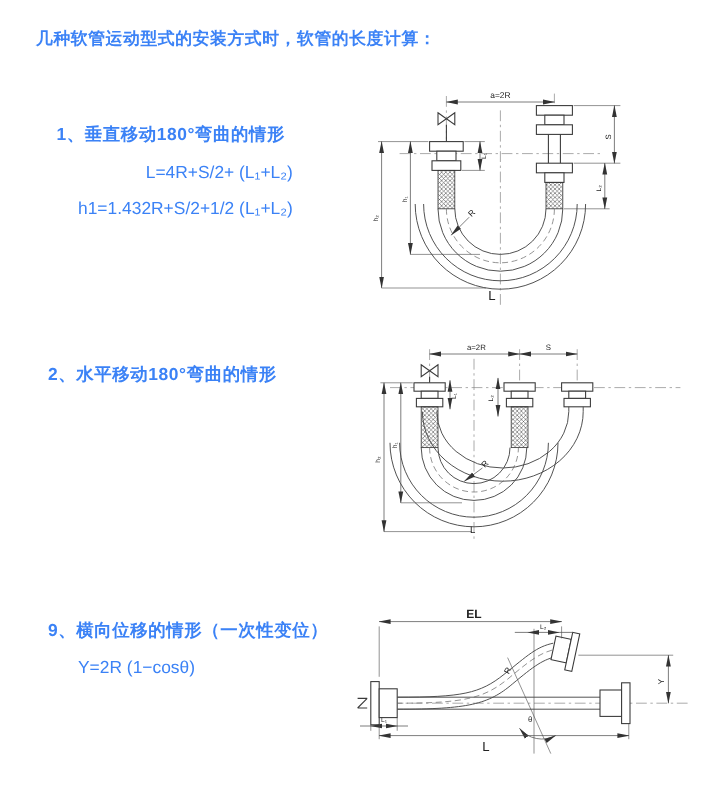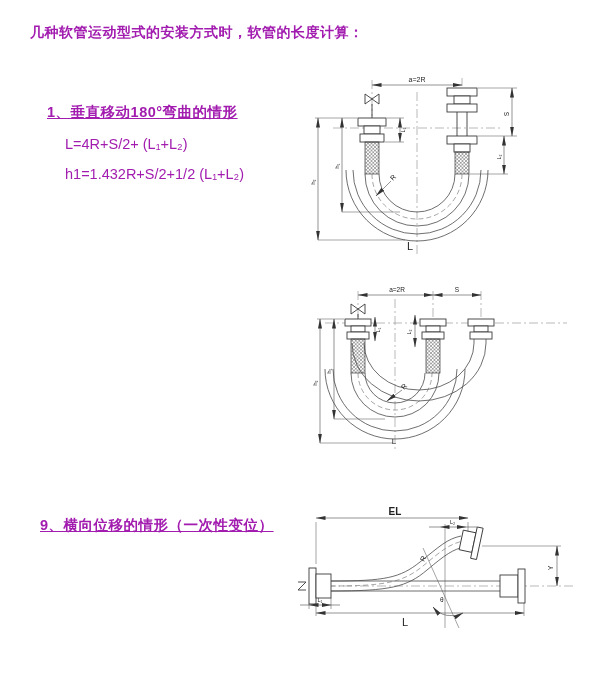--- a/index.html
+++ b/index.html
@@ -1,30 +1,30 @@
 <!DOCTYPE html>
 <html><head>
 <meta charset="utf-8">
 <style>
   html,body{margin:0;padding:0;background:#e8e8e8;}
   .page{
     position:relative;width:600px;height:675px;background:#ffffff;
-    font-family:"Liberation Sans", sans-serif;color:#a21caf;overflow:hidden;
+    font-family:"Liberation Sans", sans-serif;color:#3b82f6;overflow:hidden;
     margin:0 auto;
   }
   .doc-title{
     position:absolute;left:30px;top:24px;font-size:14px;font-weight:700;letter-spacing:.5px;
   }
   .calc-sec{position:absolute;}
   #sec1{left:47px;top:103px;}
   #sec2{left:40px;top:303px;}
   #sec3{left:40px;top:516px;}
-  .sec-heading{font-size:14.5px;font-weight:700;letter-spacing:.5px;text-decoration:underline;}
+  .sec-heading{font-size:14.5px;font-weight:700;letter-spacing:.5px;}
   .formulas{margin-top:7px;font-size:14.5px;line-height:30px;}
-  #sec1 .formulas{margin-left:18px;}
+  #sec1 .formulas{margin-left:18px;text-align:right;}
   #sec2 .formulas,#sec3 .formulas{margin-left:25px;}
   .formula{white-space:pre;}
   svg{position:absolute;overflow:visible;}
   #svg1{left:305px;top:70px;}
   #svg2{left:305px;top:283px;}
   #svg3{left:295px;top:490px;}
   .draw{stroke:#3a3a3a;stroke-width:0.9;fill:none;}
   .hw{stroke:#3a3a3a;stroke-width:0.9;fill:#ffffff;}
   .hose{stroke:#4a4a4a;stroke-width:0.8;fill:none;}
   .dim{stroke:#4a4a4a;stroke-width:0.6;fill:none;}
@@ -44,25 +44,27 @@
 
   <section class="calc-sec" id="sec1">
     <div class="sec-heading">1、垂直移动180°弯曲的情形</div>
     <div class="formulas">
       <div class="formula">L=4R+S/2+ (L₁+L₂)</div>
       <div class="formula">h1=1.432R+S/2+1/2 (L₁+L₂)</div>
     </div>
   </section>
 
   <section class="calc-sec" id="sec2">
+    <div class="sec-heading">2、水平移动180°弯曲的情形</div>
   </section>
 
   <section class="calc-sec" id="sec3">
     <div class="sec-heading">9、横向位移的情形（一次性变位）</div>
     <div class="formulas">
+      <div class="formula">Y=2R (1−cosθ)</div>
     </div>
   </section>
 
   <svg id="svg1" width="280" height="195" viewBox="0 0 280 195">
     <defs>
       <pattern id="b1" patternUnits="userSpaceOnUse" width="3.5" height="3.5">
         <path d="M0,0 L3.5,3.5 M3.5,0 L0,3.5" stroke="#555" stroke-width="0.5"></path>
       </pattern>
       <marker id="a1" markerWidth="10" markerHeight="6" refX="9.5" refY="3" orient="auto-start-reverse" markerUnits="userSpaceOnUse">
         <path d="M0,1 L10,3 L0,5 Z" fill="#333"></path>

